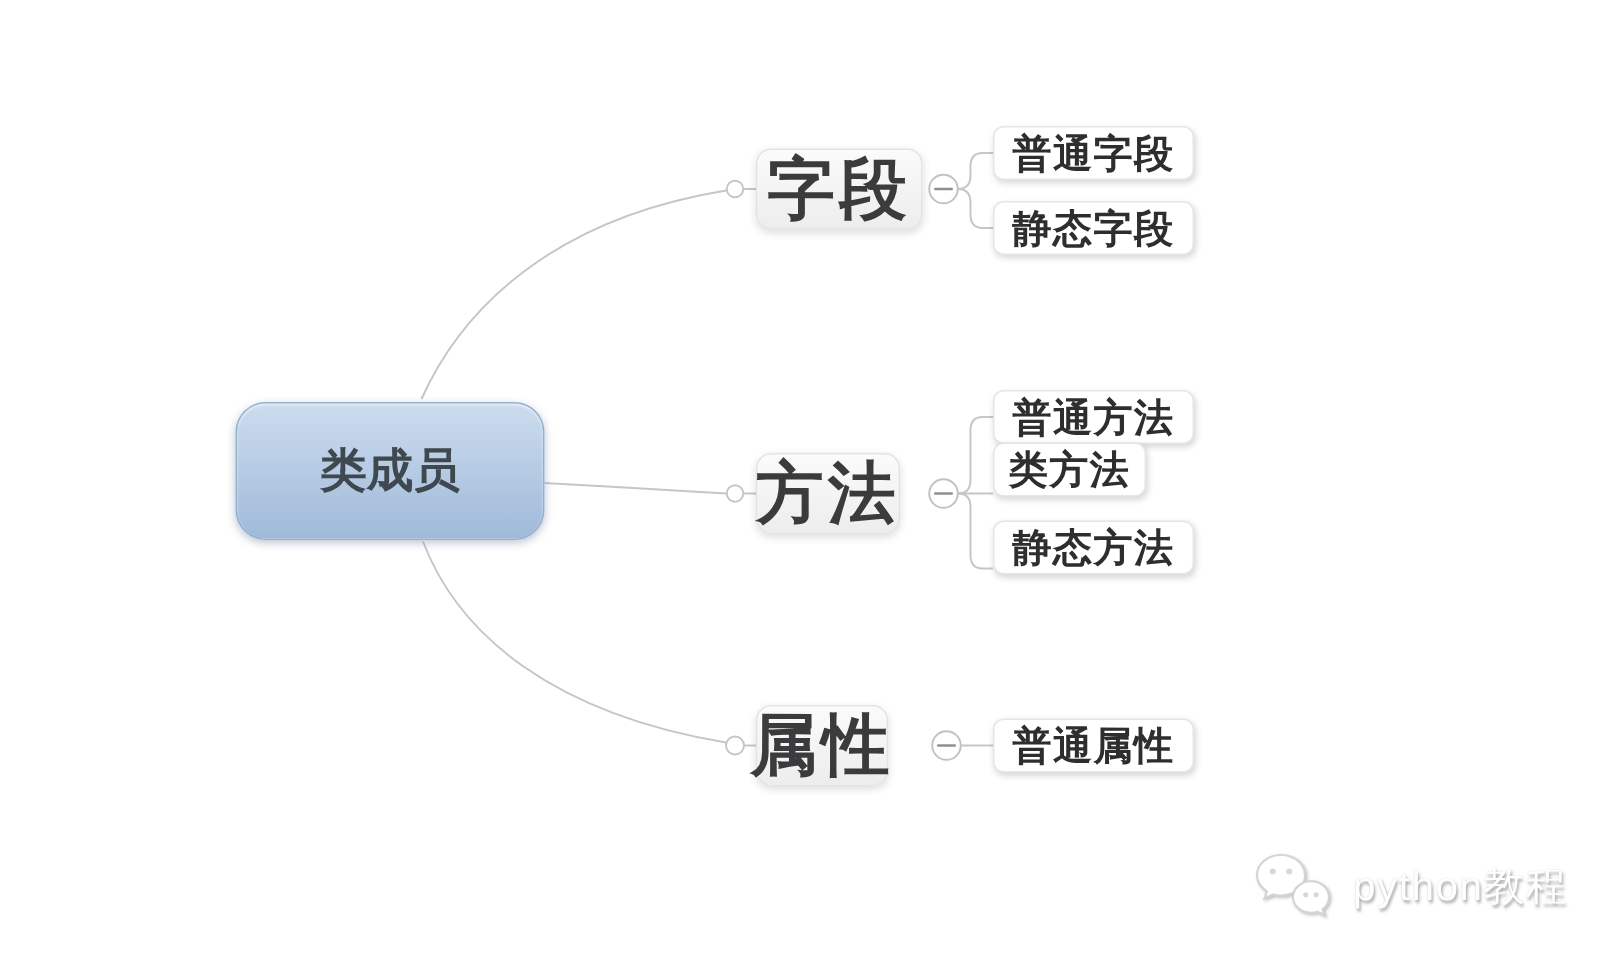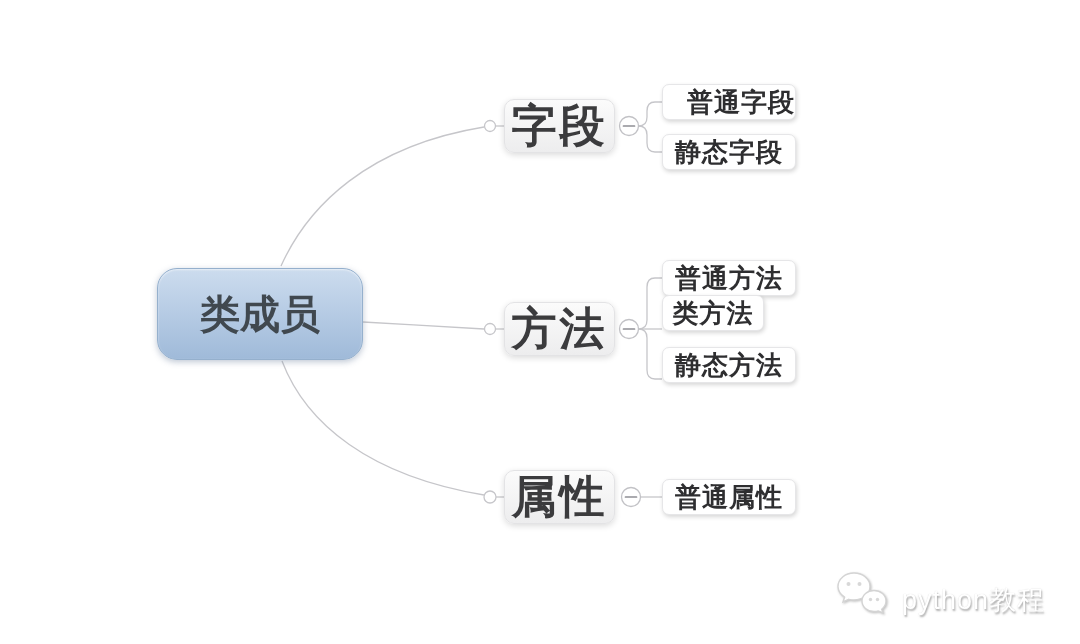--- a/index.html
+++ b/index.html
@@ -14,48 +14,48 @@
   .collapse-minus{stroke:#8f8f95;stroke-width:1.7px;stroke-linecap:round;}
 
   .node{
     position:absolute;display:flex;align-items:center;justify-content:center;
     font-weight:bold;box-sizing:border-box;white-space:nowrap;cursor:default;
   }
   .root-node{
     background:linear-gradient(180deg,#ccdcee 0%,#b6cbe4 50%,#9fbad9 100%);
     border:1px solid #95b0cd;border-radius:20px;
     box-shadow:0 2px 6px rgba(110,130,160,0.45), inset 0 1px 2px rgba(255,255,255,0.6);
-    color:#40484f;font-size:40px;
+    color:#40484f;font-size:31px;
   }
   .branch-node{
     background:linear-gradient(180deg,#fbfbfb 0%,#ededee 100%);
     border:1px solid #e3e3e5;border-radius:10px;
     box-shadow:0 2px 6px rgba(0,0,0,0.14);
     color:#3b3b3d;font-size:45px;letter-spacing:3px;
   }
   .child-node{
     background:#ffffff;border:1px solid #e6e6e8;border-radius:7px;
     box-shadow:1px 2px 4px rgba(0,0,0,0.16);
     color:#2e2e30;font-size:26px;letter-spacing:1px;
   }
 
   .pos-root{left:157px;top:268px;width:206px;height:92px;}
   .pos-fields{left:504px;top:99px;width:111px;height:54px;}
-  .pos-methods{left:504px;top:302px;width:111px;height:54px;}
-  .pos-props{left:504px;top:470px;width:111px;height:54px;}
-  .pos-c-fields-0{left:662px;top:84px;width:134px;height:36px;justify-content:flex-end;}
+  .pos-methods{left:504px;top:302px;width:96px;height:54px;}
+  .pos-props{left:504px;top:470px;width:88px;height:54px;}
+  .pos-c-fields-0{left:662px;top:84px;width:134px;height:36px;}
   .pos-c-fields-1{left:662px;top:134px;width:134px;height:36px;}
   .pos-c-methods-0{left:662px;top:260px;width:134px;height:36px;}
   .pos-c-methods-1{left:662px;top:295px;width:102px;height:36px;}
   .pos-c-methods-2{left:662px;top:347px;width:134px;height:36px;}
   .pos-c-props-0{left:662px;top:479px;width:134px;height:36px;font-family:Liberation Mono, monospace;}
 
   .watermark{
     position:absolute;left:834px;top:564px;height:54px;
-    display:flex;align-items:flex-end;gap:12px;
+    display:flex;align-items:center;gap:12px;
   }
   .watermark-text{
     color:#ffffff;font-size:27px;font-weight:normal;letter-spacing:1px;
     text-shadow:1px 2px 2px rgba(120,120,120,0.6), 0 0 1px rgba(160,160,160,0.4);
   }
   .wechat-svg{filter:drop-shadow(1px 1.5px 1px rgba(130,130,130,0.5));}
 </style>
 </head>
 <body>
 

